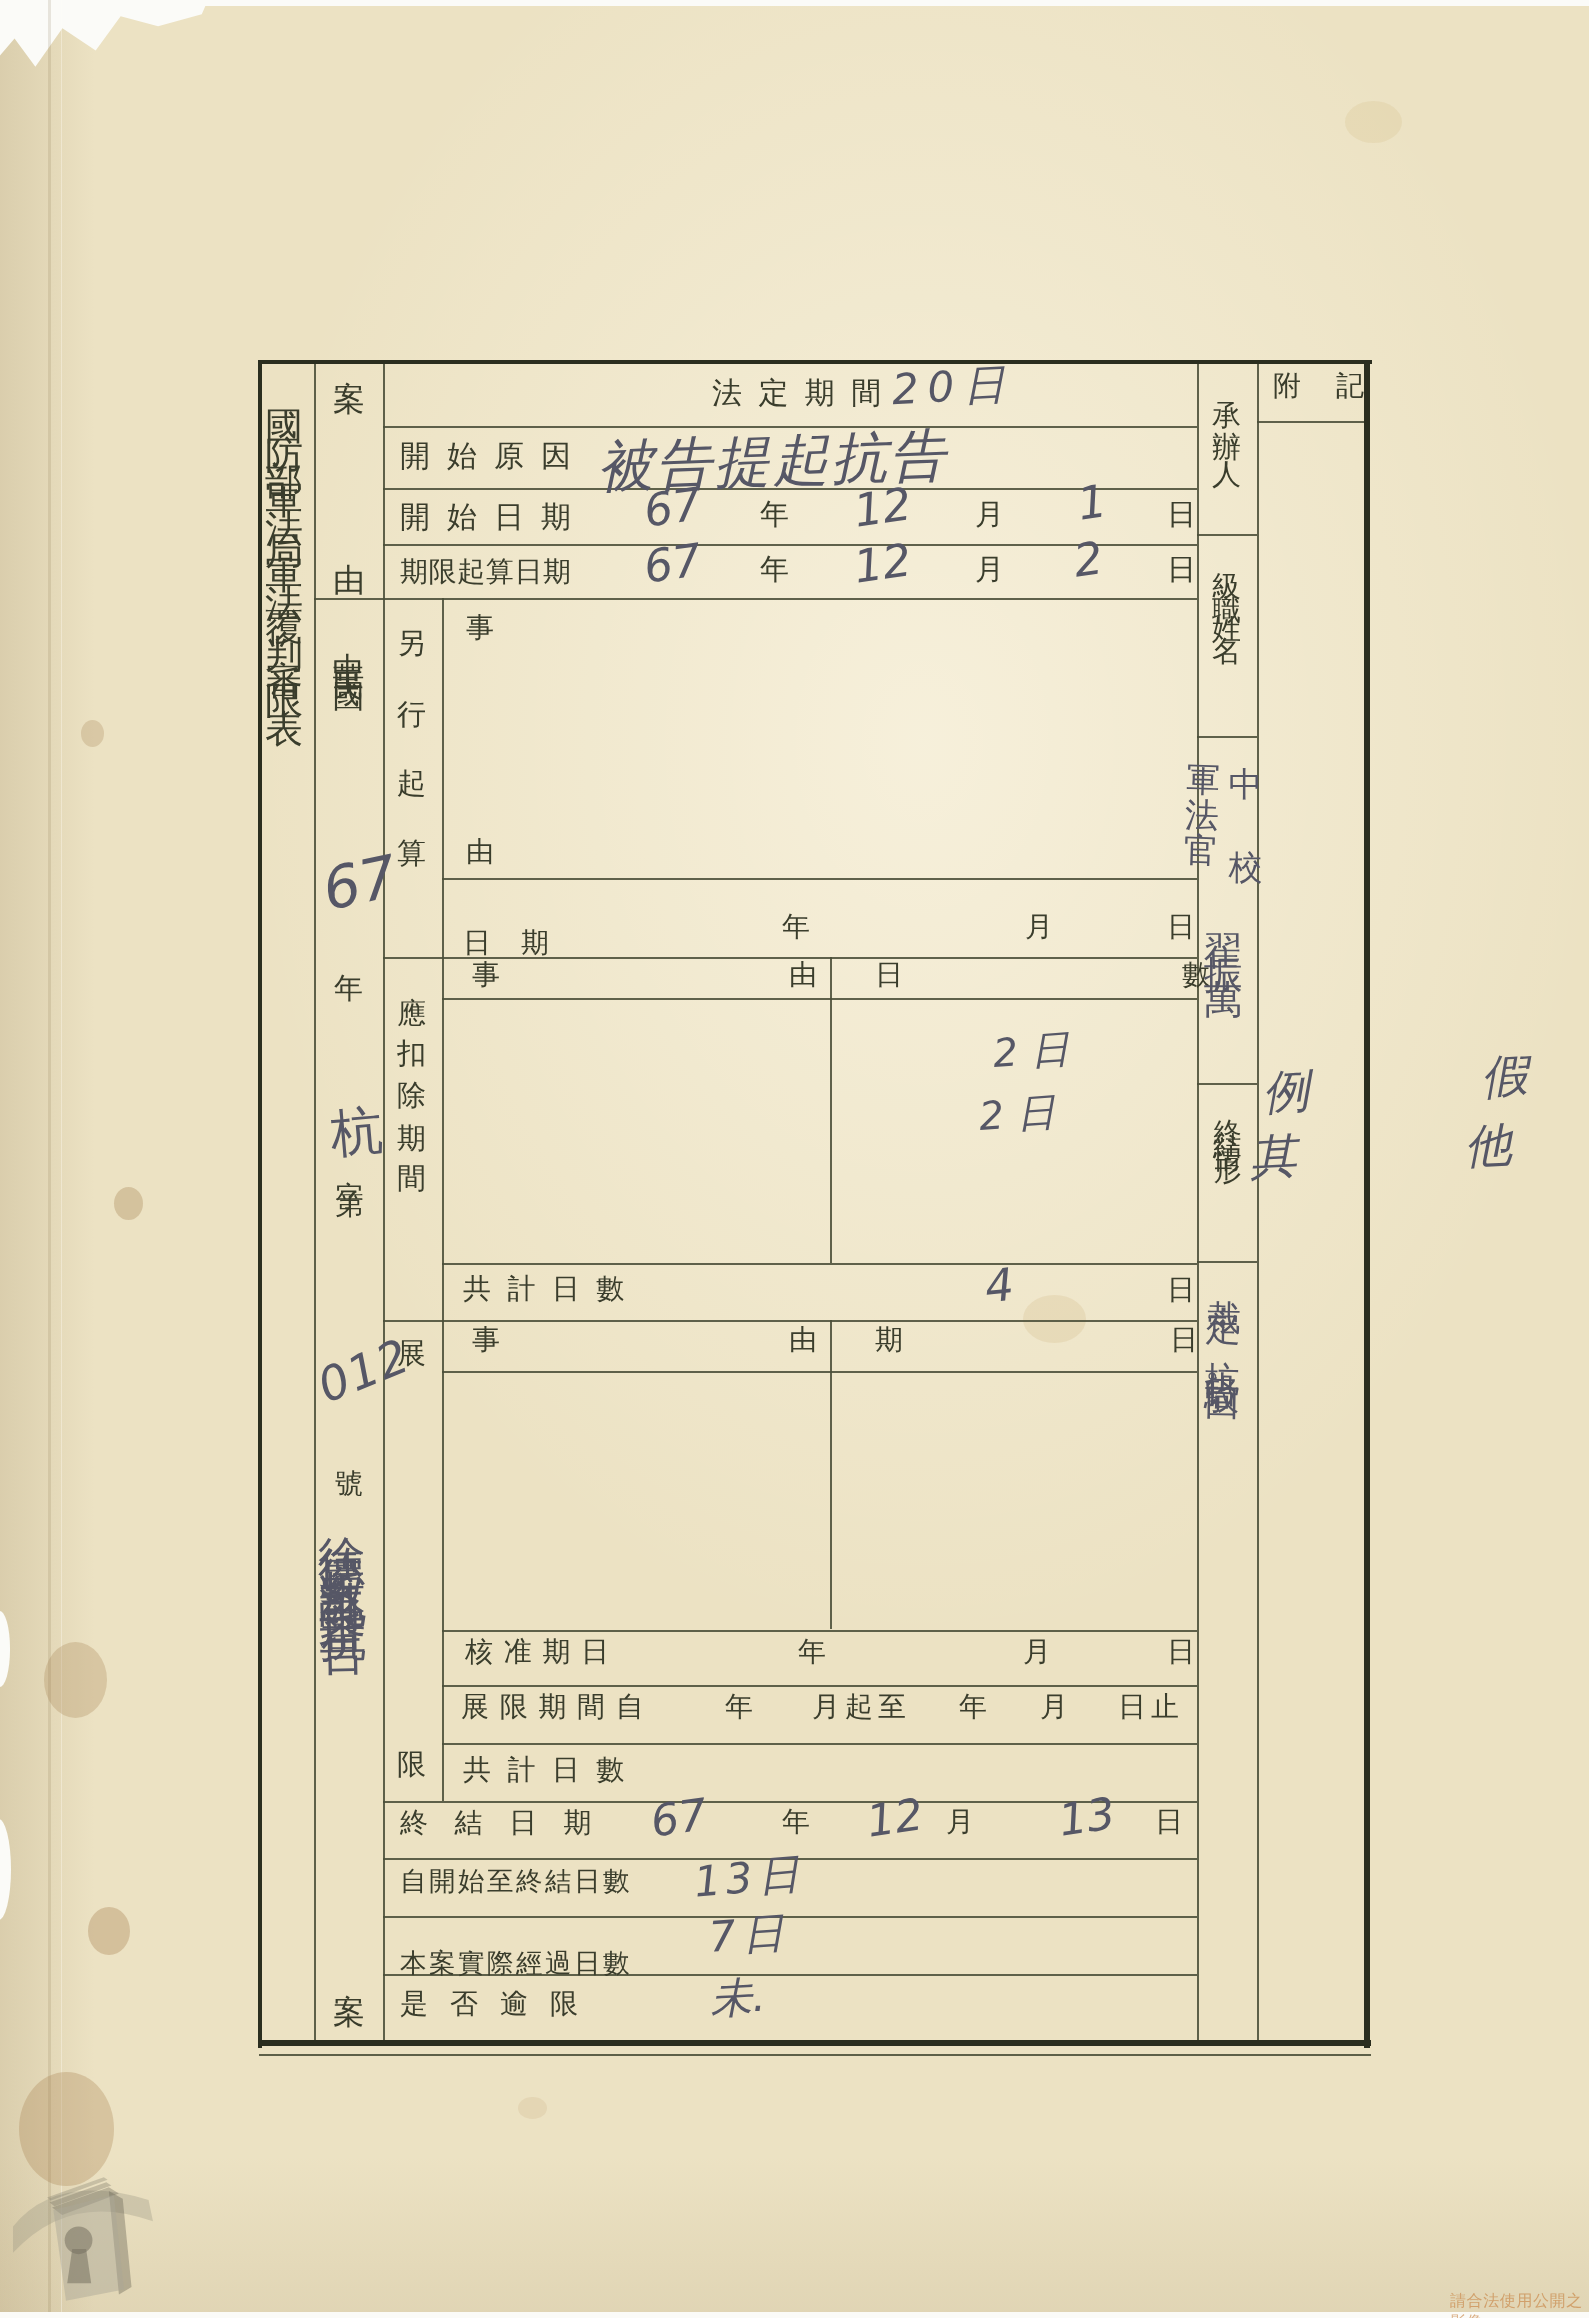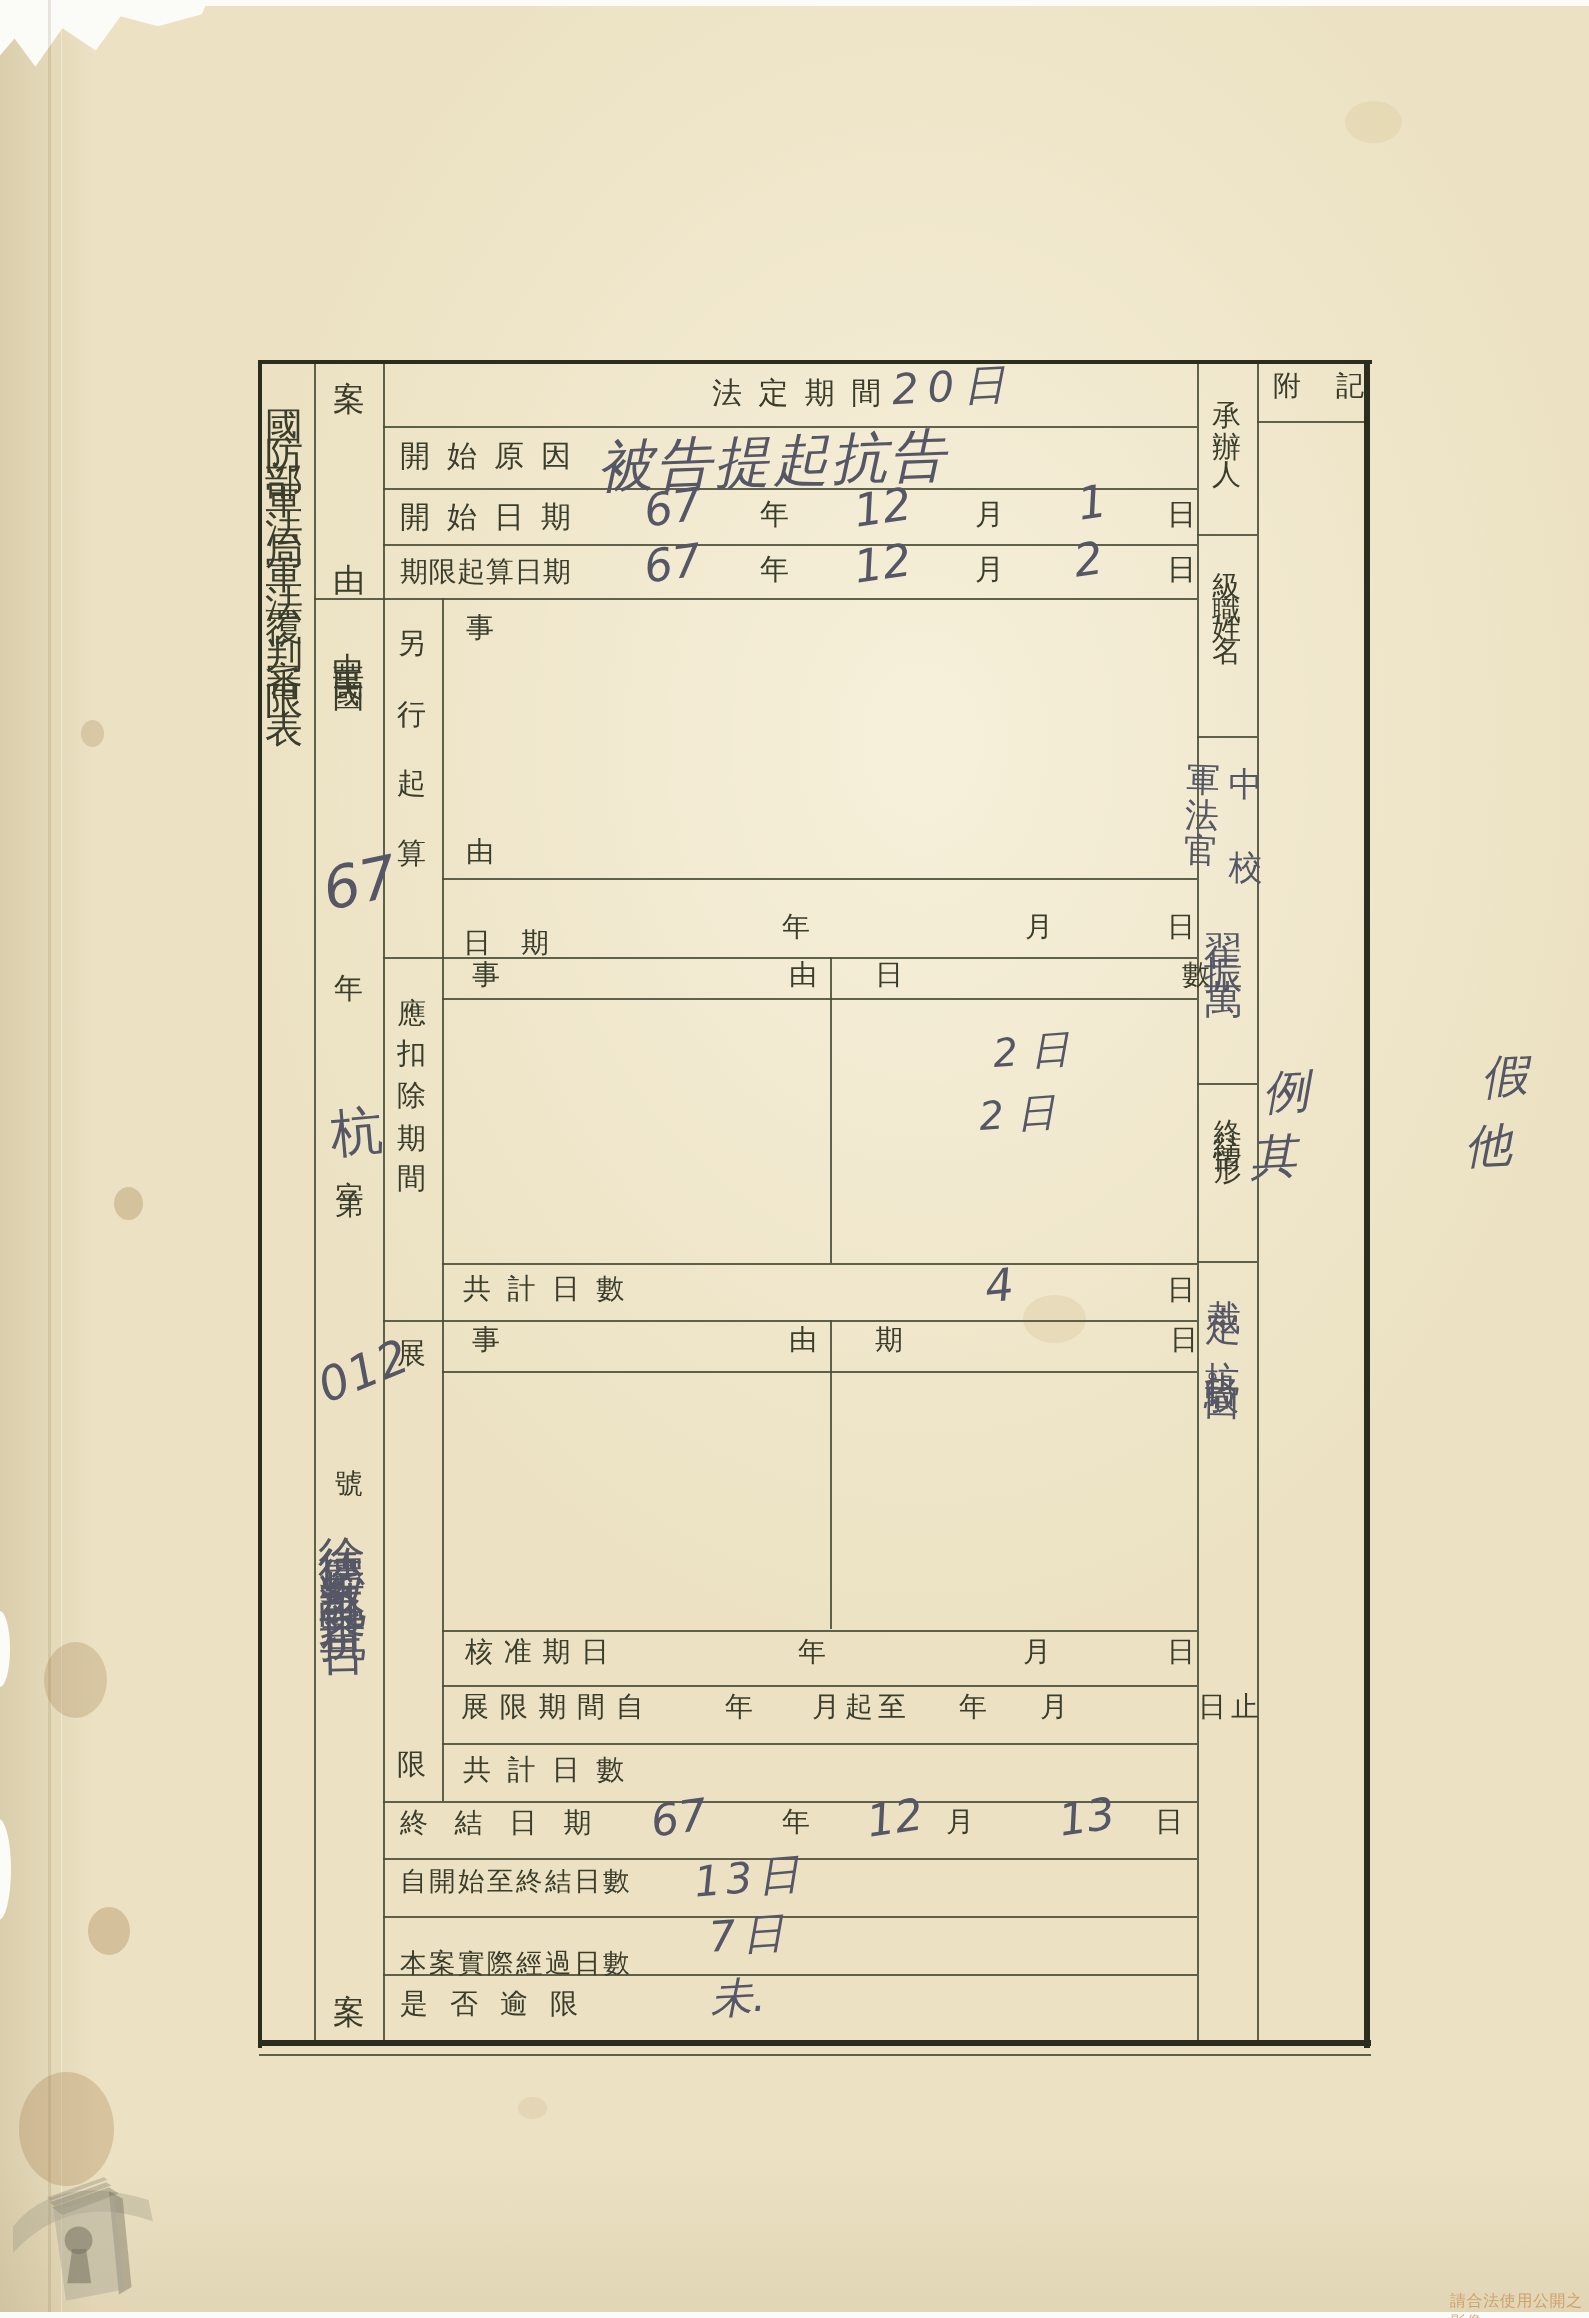--- a/index.html
+++ b/index.html
@@ -154,21 +154,21 @@
   <div class="t" style="left:465px;top:1638px;font-size:28px;letter-spacing:10.7px;">核准期日</div>
   <div class="t" style="left:798px;top:1638px;font-size:28px;">年</div>
   <div class="t" style="left:1023px;top:1638px;font-size:28px;">月</div>
   <div class="t" style="left:1167px;top:1638px;font-size:28px;">日</div>
 
   <div class="t" style="left:461px;top:1693px;font-size:28px;letter-spacing:10.7px;">展限期間自</div>
   <div class="t" style="left:725px;top:1693px;font-size:28px;">年</div>
   <div class="t" style="left:812px;top:1693px;font-size:28px;letter-spacing:5px;">月起至</div>
   <div class="t" style="left:959px;top:1693px;font-size:28px;">年</div>
   <div class="t" style="left:1040px;top:1693px;font-size:28px;">月</div>
-  <div class="t" style="left:1198px;top:1693px;font-size:28px;letter-spacing:5px;">日止</div>
+  <div class="t" style="left:1118px;top:1693px;font-size:28px;letter-spacing:5px;">日止</div>
 
   <div class="t" style="left:463px;top:1756px;font-size:28px;letter-spacing:16.4px;">共計日數</div>
 
   <div class="t" style="left:400px;top:1809px;font-size:28px;letter-spacing:26.5px;">終結日期</div>
   <div class="h" style="left:651px;top:1796px;font-size:44px;transform:rotate(-8deg);">67</div>
   <div class="t" style="left:782px;top:1808px;font-size:28px;">年</div>
   <div class="h" style="left:867px;top:1796px;font-size:44px;transform:rotate(-8deg);">12</div>
   <div class="t" style="left:946px;top:1808px;font-size:28px;">月</div>
   <div class="h" style="left:1059px;top:1795px;font-size:44px;transform:rotate(-8deg);">13</div>
   <div class="t" style="left:1155px;top:1808px;font-size:28px;">日</div>

